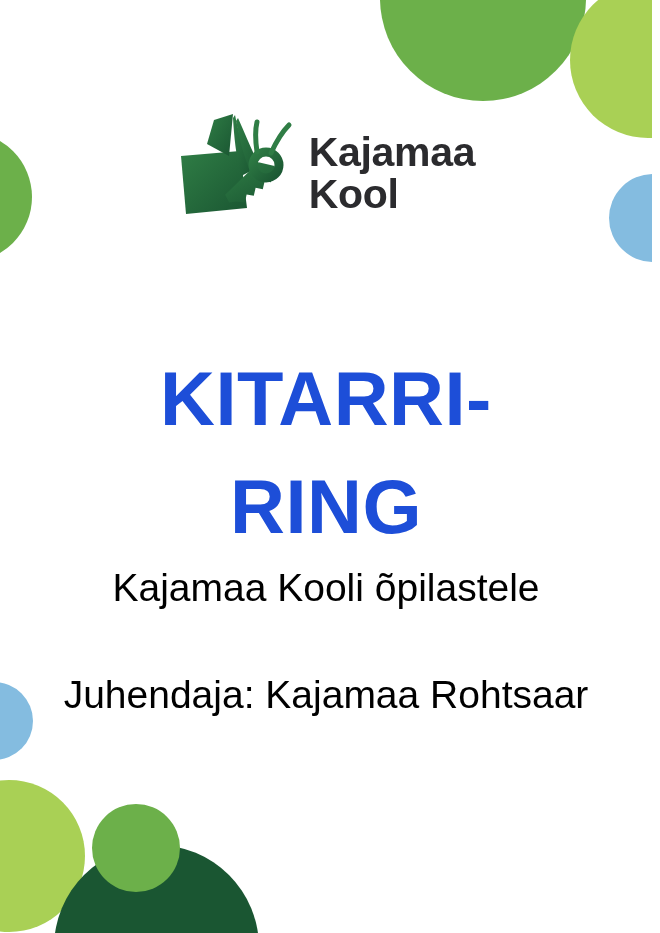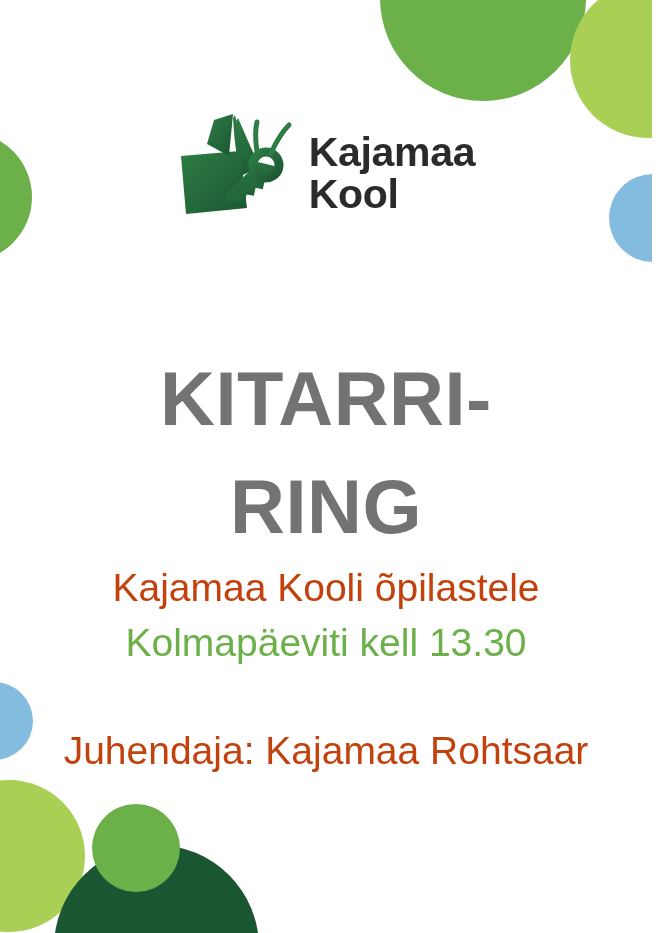--- a/index.html
+++ b/index.html
@@ -73,39 +73,39 @@
     position: absolute;
     left: 0;
     right: 0;
     top: 345px;
     text-align: center;
     font-family: "Liberation Sans", sans-serif;
     font-weight: bold;
     font-size: 76px;
     line-height: 1.42;
     letter-spacing: 0.5px;
-    color: #737373;
+    color: #1d4ed8;
     white-space: pre-line;
   }
 
   
   #body-lines {
     position: absolute;
     left: 0;
     right: 0;
     top: 560px;
     text-align: center;
     font-family: "Liberation Sans", sans-serif;
   }
   .line {
     font-size: 39px;
     line-height: 1.42;
     font-weight: normal;
   }
-  .line-dark  { color: #c2410c; }
+  .line-dark  { color: #000000; }
   .line-light { color: #6cb04a; }
   .line-gap   { height: 52px; }
 </style>
 </head>
 <body>
 
 <div id="poster">
 
   <div class="deco c-tl-green"></div>
   <div class="deco c-top-green"></div>
@@ -145,18 +145,17 @@
     </svg>
     <div id="logo-wordmark">Kajamaa
 Kool</div>
   </div>
 
   <div id="headline">KITARRI-
 RING</div>
 
   <div id="body-lines">
     <div class="line line-dark">Kajamaa Kooli õpilastele</div>
-    <div class="line line-light">Kolmapäeviti kell 13.30</div>
     <div class="line-gap"></div>
     <div class="line line-dark">Juhendaja: Kajamaa Rohtsaar</div>
   </div>
 
 </div>
 
 </body></html>

